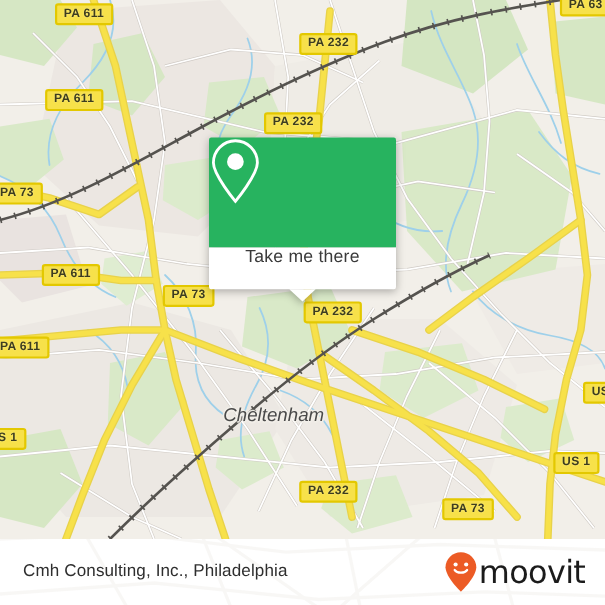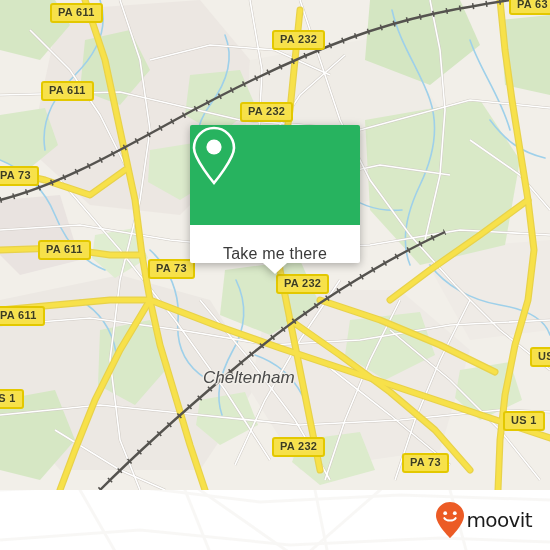--- a/index.html
+++ b/index.html
@@ -68,21 +68,21 @@
     border-radius: 2px 2px 0 0;
     display: flex;
     align-items: center;
     justify-content: center;
   }
   #popup-white {
     background: #ffffff;
     height: 38px;
     border-radius: 0 0 2px 2px;
     display: flex;
-    align-items: flex-end;
+    align-items: flex-start;
     justify-content: center;
   }
   #popup-label {
     font-size: 16px;
     color: #3a3a3a;
     letter-spacing: .2px;
   }
   #popup-tail {
     position: absolute;
     left: 73px;
@@ -133,21 +133,21 @@
   }
   #brand {
     position: absolute;
     right: 18px; top: 0;
     height: 60px;
     display: flex;
     align-items: center;
     gap: 1px;
   }
   #brand-text {
-    font-size: 20px;
+    font-size: 29px;
     color: #1b1b1b;
     font-weight: normal;
     letter-spacing: -0.6px;
     line-height: 1;
     font-family: "DejaVu Sans", sans-serif;
   }
 </style>
 </head>
 <body>
 
@@ -333,20 +333,23 @@
         <path d="M40 180 L80 250 L120 320"></path>
         <path d="M150 175 L185 250 L215 325"></path>
         <path d="M300 175 L315 250 L330 325"></path>
         <path d="M430 175 L450 250 L470 325"></path>
         <path d="M0 300 L140 290 L290 305 L440 298 L550 302"></path>
         <path d="M100 180 L200 250 L300 320"></path>
         <path d="M460 180 L380 250 L300 320"></path>
       </g>
     </svg>
 
+    <div id="footer-title">
+      <span>Cmh Consulting, Inc., Philadelphia</span>
+    </div>
 
     <div id="brand">
       <span>
         <svg width="30" height="38" viewBox="0 0 30 38" style="display:block;">
           <path d="M15 1 C7.3 1 1 7.2 1 14.7 C1 23.5 15 37 15 37 C15 37 29 23.5 29 14.7 C29 7.2 22.7 1 15 1 Z" fill="#ec5b25"></path>
           <circle cx="10.2" cy="12.2" r="1.9" fill="#ffffff"></circle>
           <circle cx="19.8" cy="12.2" r="1.9" fill="#ffffff"></circle>
           <path d="M9.4 17.2 C11.4 20.3 18.6 20.3 20.6 17.2" fill="none" stroke="#ffffff" stroke-width="2.1" stroke-linecap="round"></path>
         </svg>
       </span>

